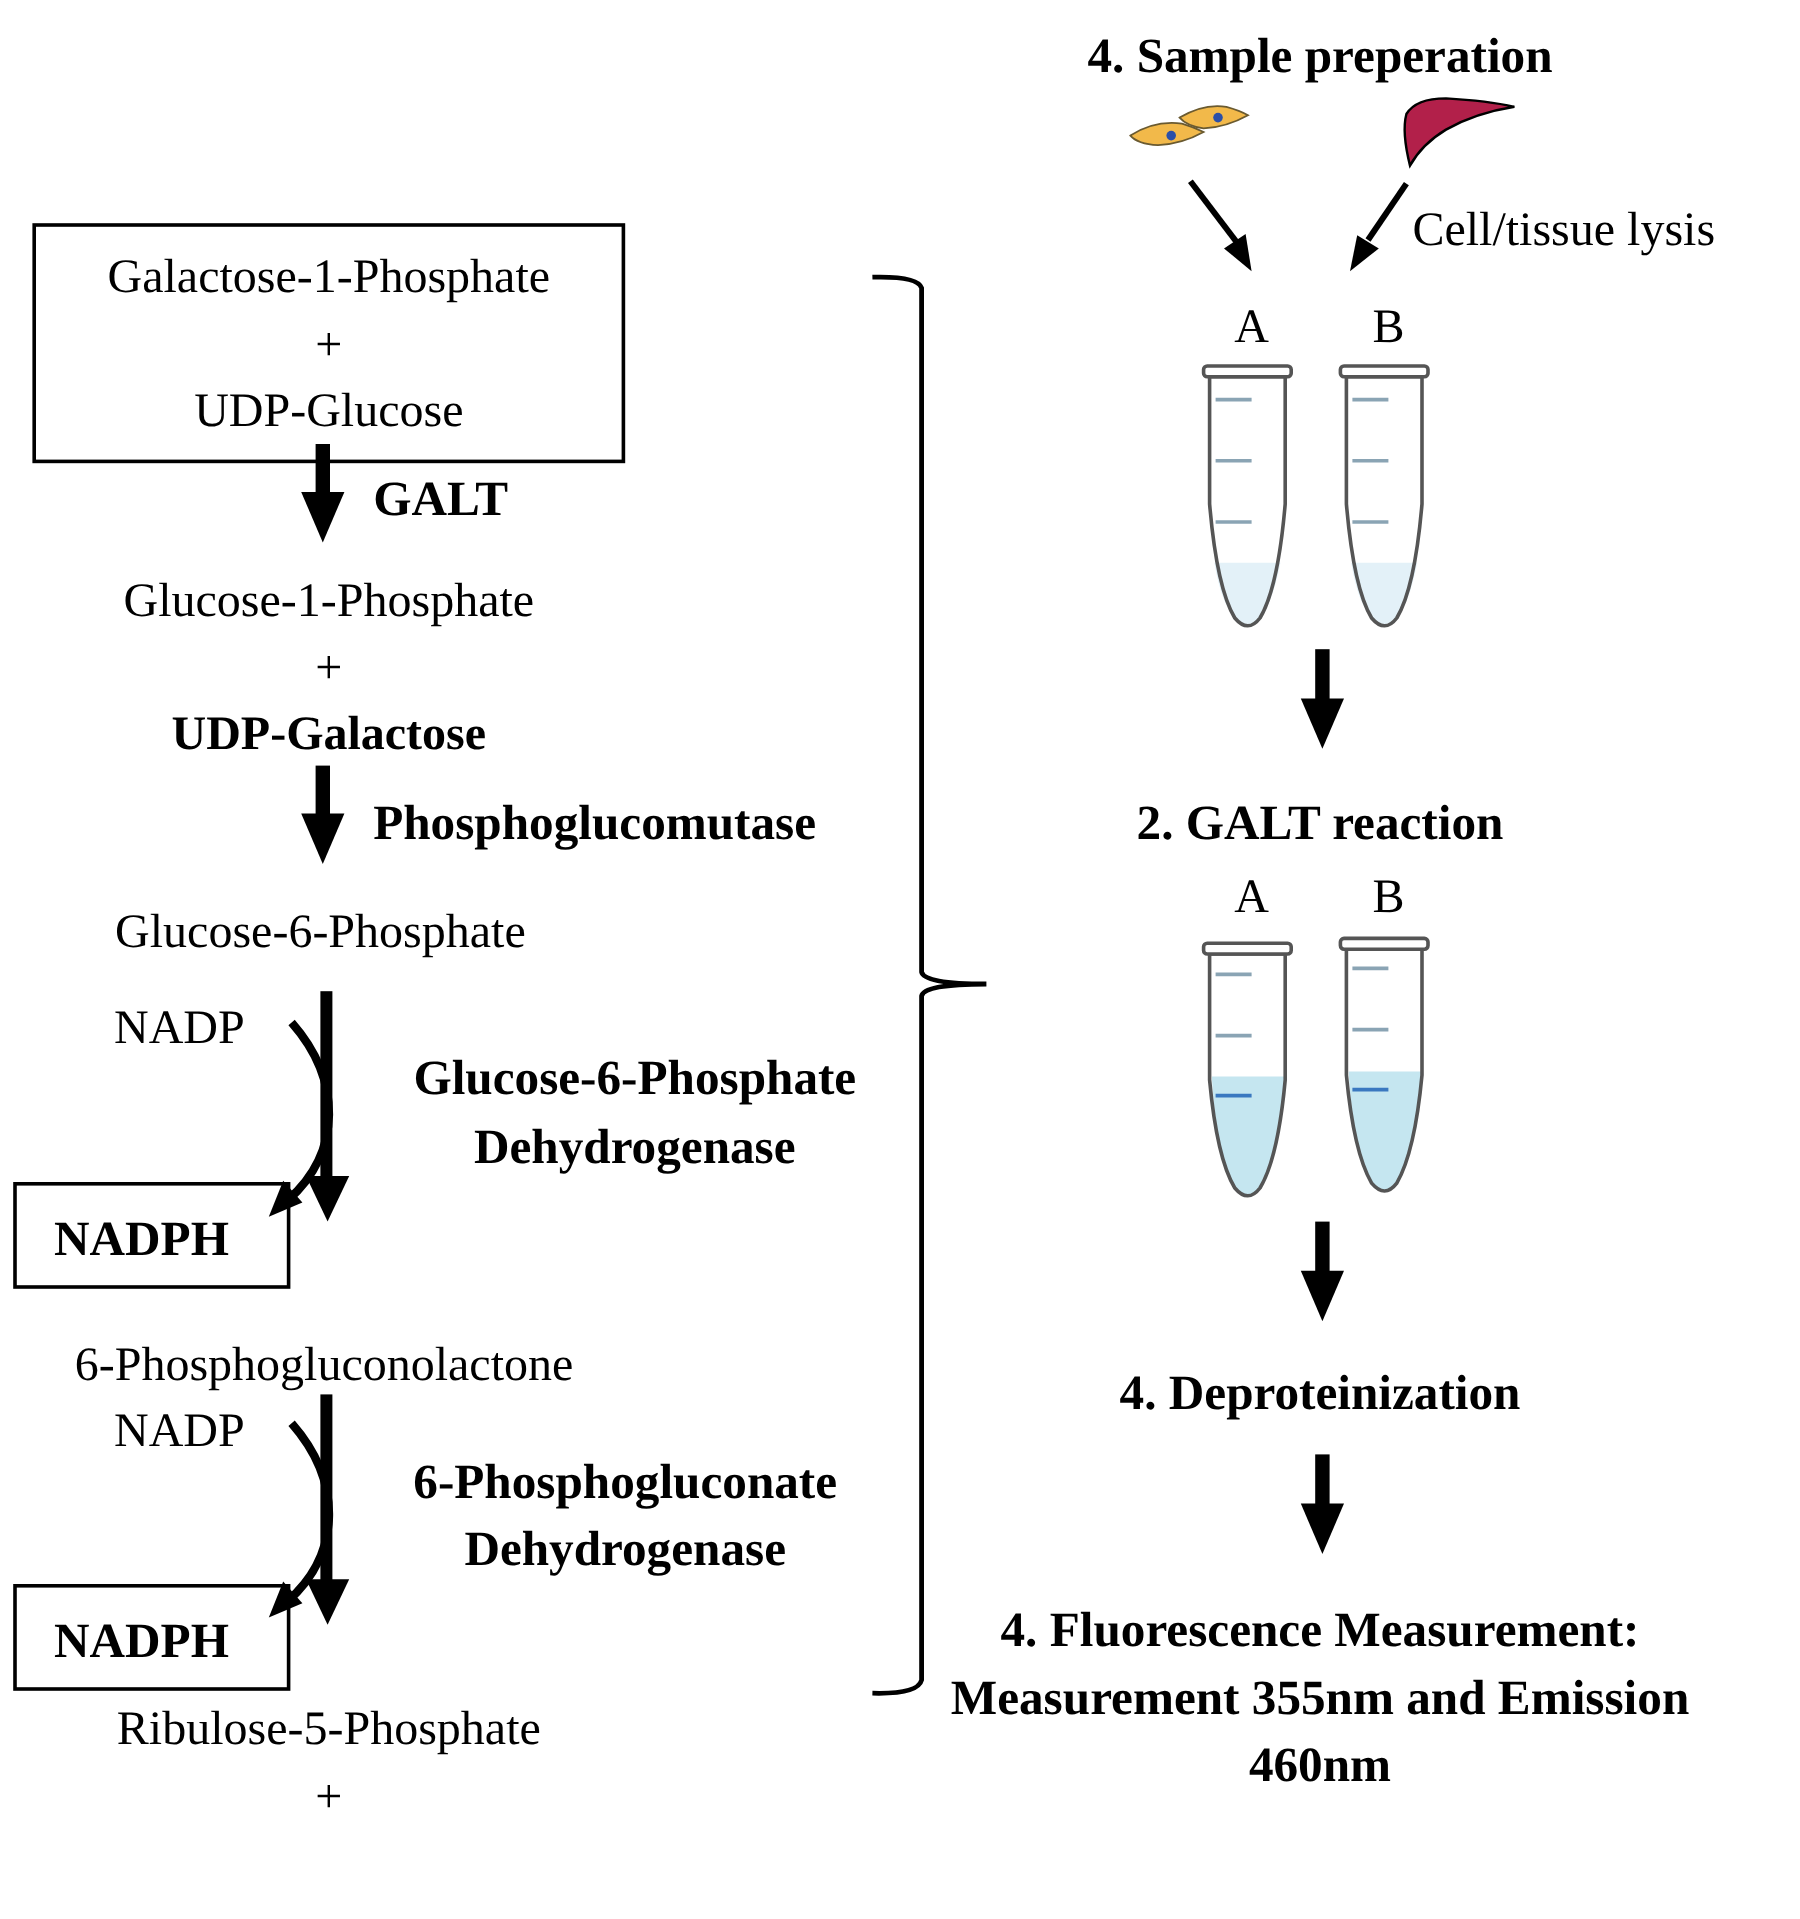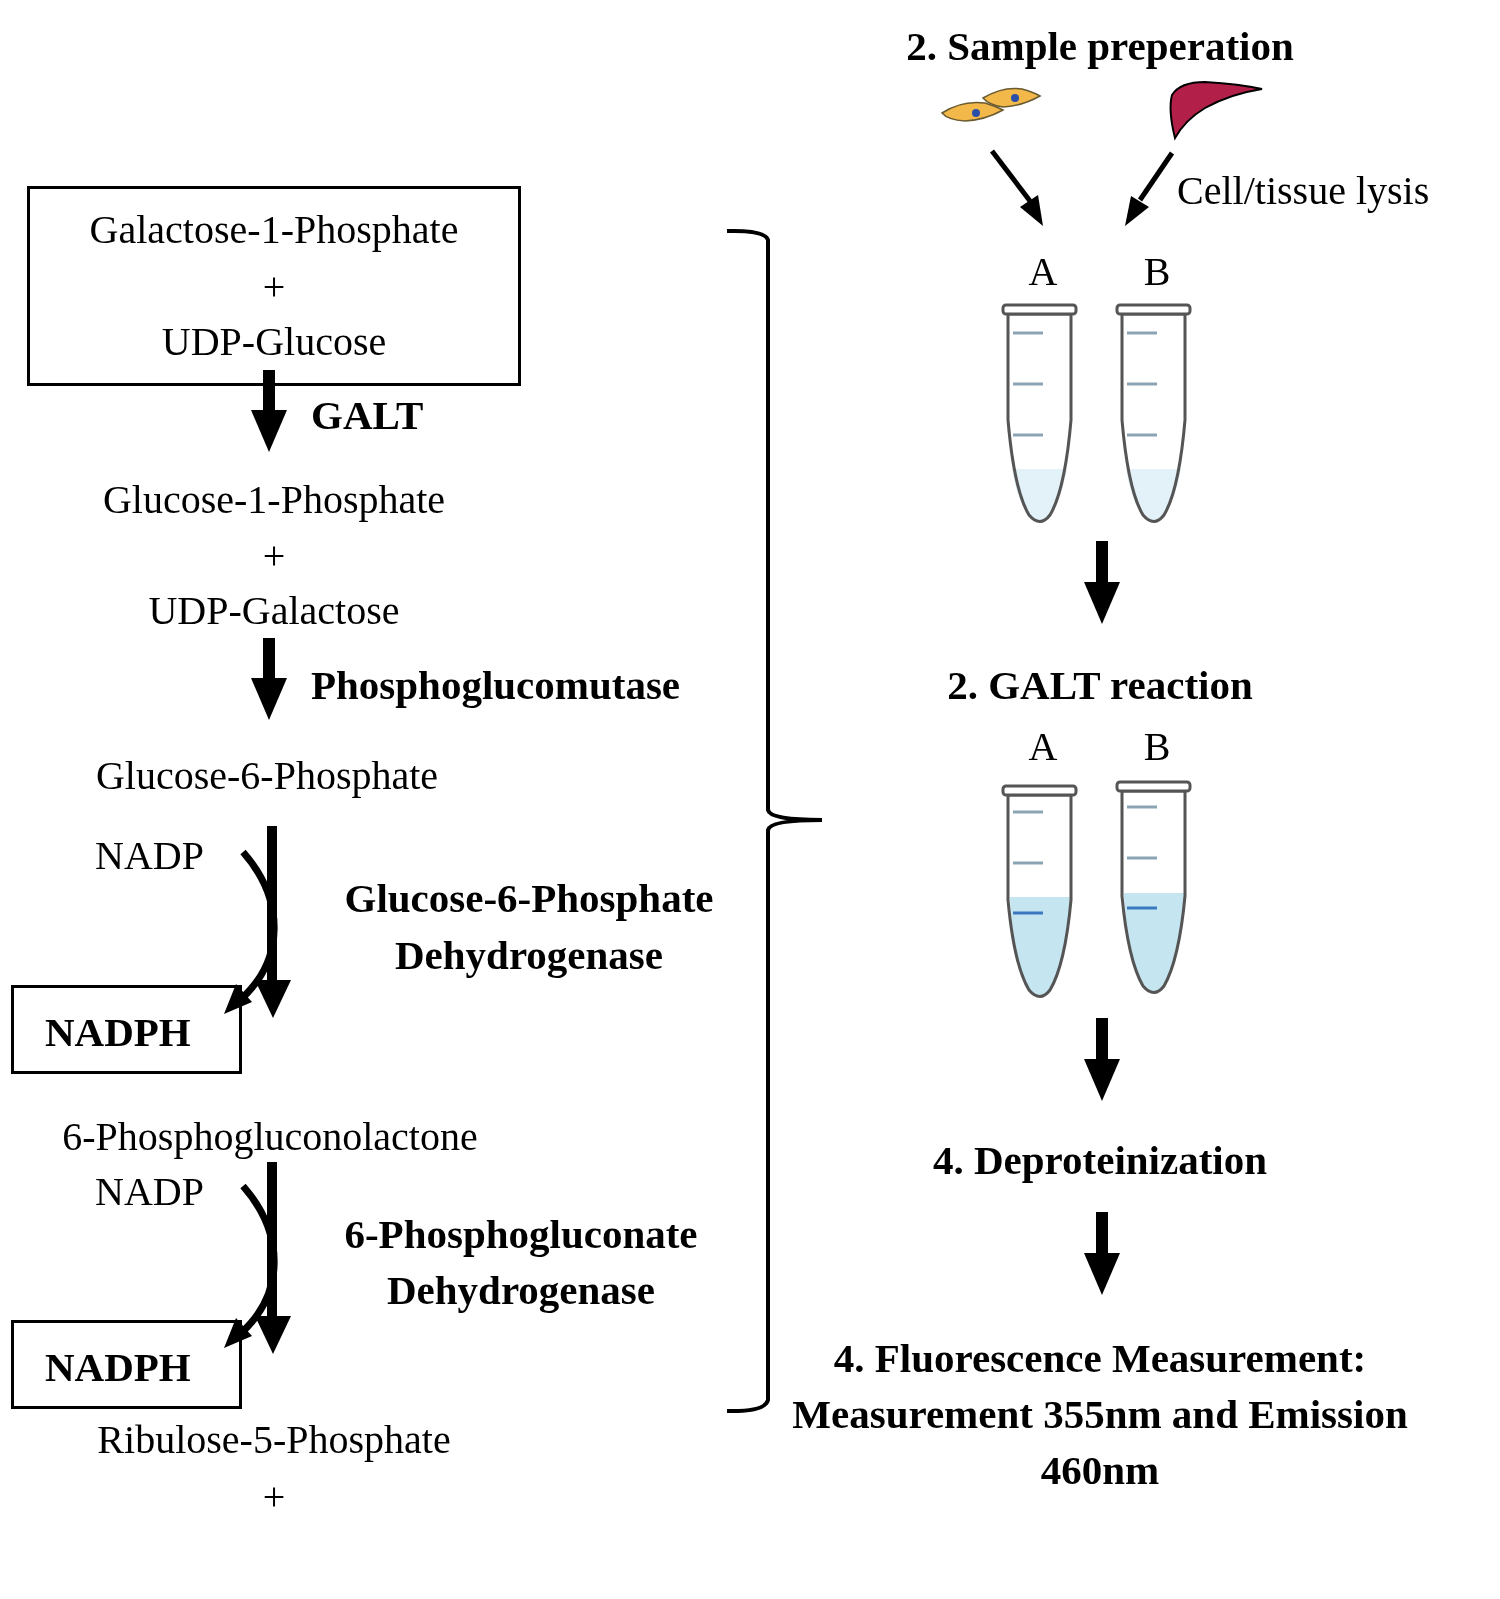--- a/index.html
+++ b/index.html
@@ -121,42 +121,42 @@
   <div class="box" style="left:11px; top:1320px; width:231px; height:89px;"></div>
 
   <div class="t reg center" style="left:274px; top:210px;">Galactose-1-Phosphate</div>
   <div class="t reg center" style="left:274px; top:267px;">+</div>
   <div class="t reg center" style="left:274px; top:322px;">UDP-Glucose</div>
 
   <div class="t bold" style="left:311px; top:395px;text-align:center;">GALT</div>
 
   <div class="t reg center" style="left:274px; top:480px;">Glucose-1-Phosphate</div>
   <div class="t reg center" style="left:274px; top:536px;">+</div>
-  <div class="t reg center" style="left:274px; top:591px;">UDP-Galactose</div>
+  <div class="t reg center" style="left:274px; top:591px;font-weight:bold;">UDP-Galactose</div>
 
   <div class="t bold" style="left:311px; top:665px;text-align:right;">Phosphoglucomutase</div>
 
   <div class="t reg center" style="left:267px; top:756px;">Glucose-6-Phosphate</div>
 
   <div class="t reg" style="left:95px; top:836px;">NADP</div>
   <div class="t bold center" style="left:529px; top:878px;">Glucose-6-Phosphate</div>
   <div class="t bold center" style="left:529px; top:935px;">Dehydrogenase</div>
   <div class="t bold" style="left:45px; top:1012px;">NADPH</div>
   <div class="t reg center" style="left:270px; top:1077px;margin-top:40px;">6-Phosphogluconolactone</div>
 
   <div class="t reg" style="left:95px; top:1172px;">NADP</div>
   <div class="t bold center" style="left:521px; top:1214px;">6-Phosphogluconate</div>
   <div class="t bold center" style="left:521px; top:1270px;">Dehydrogenase</div>
   <div class="t bold" style="left:45px; top:1347px;">NADPH</div>
 
   <div class="t reg center" style="left:274px; top:1420px;">Ribulose-5-Phosphate</div>
   <div class="t reg center" style="left:274px; top:1477px;">+</div>
   <div class="t reg center" style="left:274px; top:1588px;margin-top:12px;"><span>CO</span><sub>2</sub></div>
 
-  <div class="t bold center" style="left:1100px; top:26px;">2. Sample preperation</div>
+  <div class="t bold center" style="left:1100px; top:26px;">4. Sample preperation</div>
   <div class="t reg" style="left:1177px; top:171px;">Cell/tissue lysis</div>
   <div class="t reg center" style="left:1043px; top:252px;">A</div>
   <div class="t reg center" style="left:1157px; top:252px;">B</div>
 
   <div class="t bold center" style="left:1100px; top:665px;">2. GALT reaction</div>
   <div class="t reg center" style="left:1043px; top:727px;">A</div>
   <div class="t reg center" style="left:1157px; top:727px;">B</div>
 
   <div class="t bold center" style="left:1100px; top:1140px;">4. Deproteinization</div>
 

